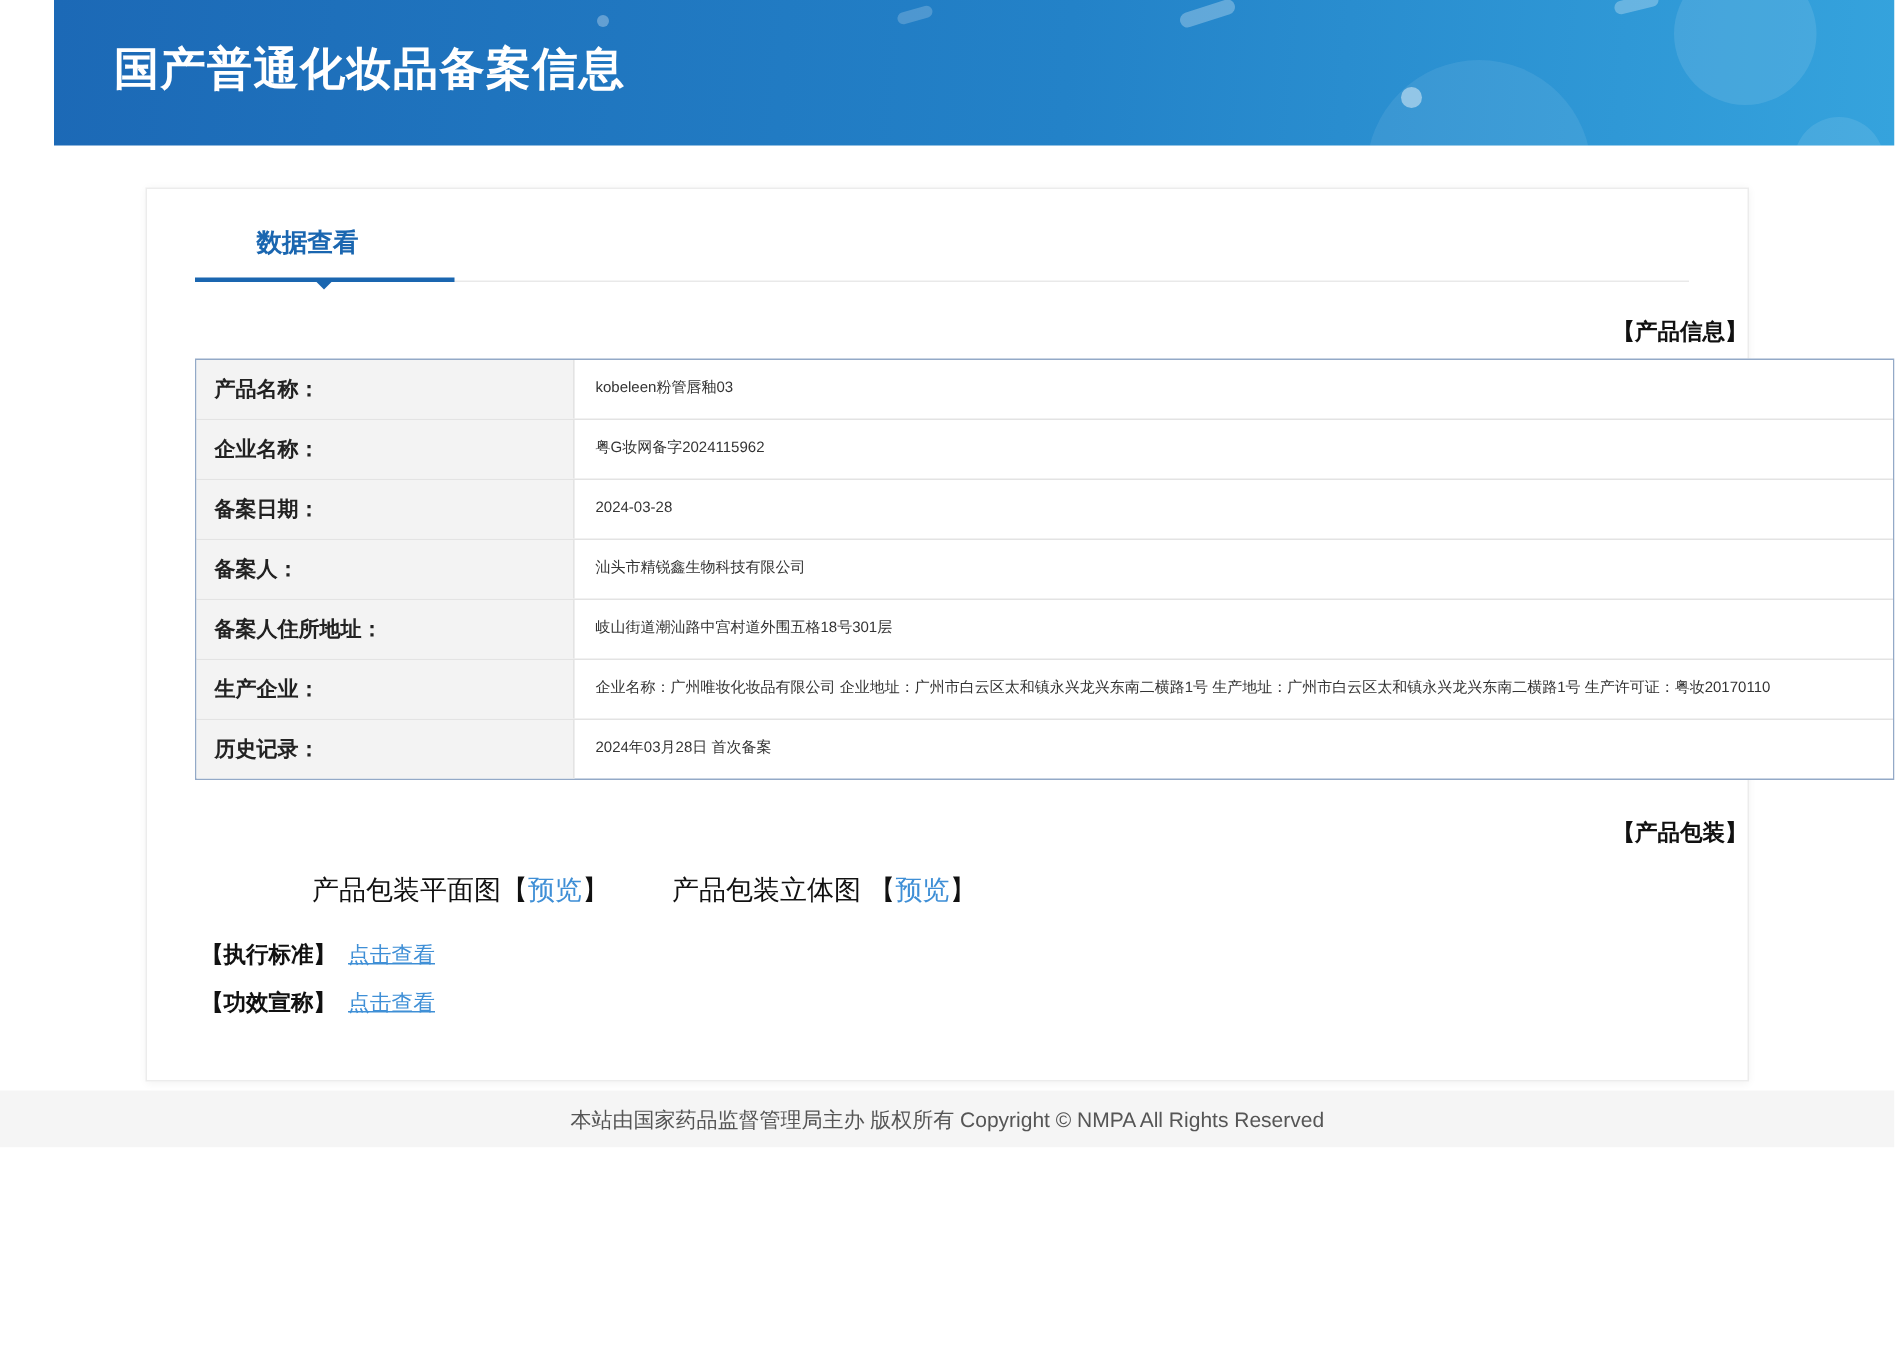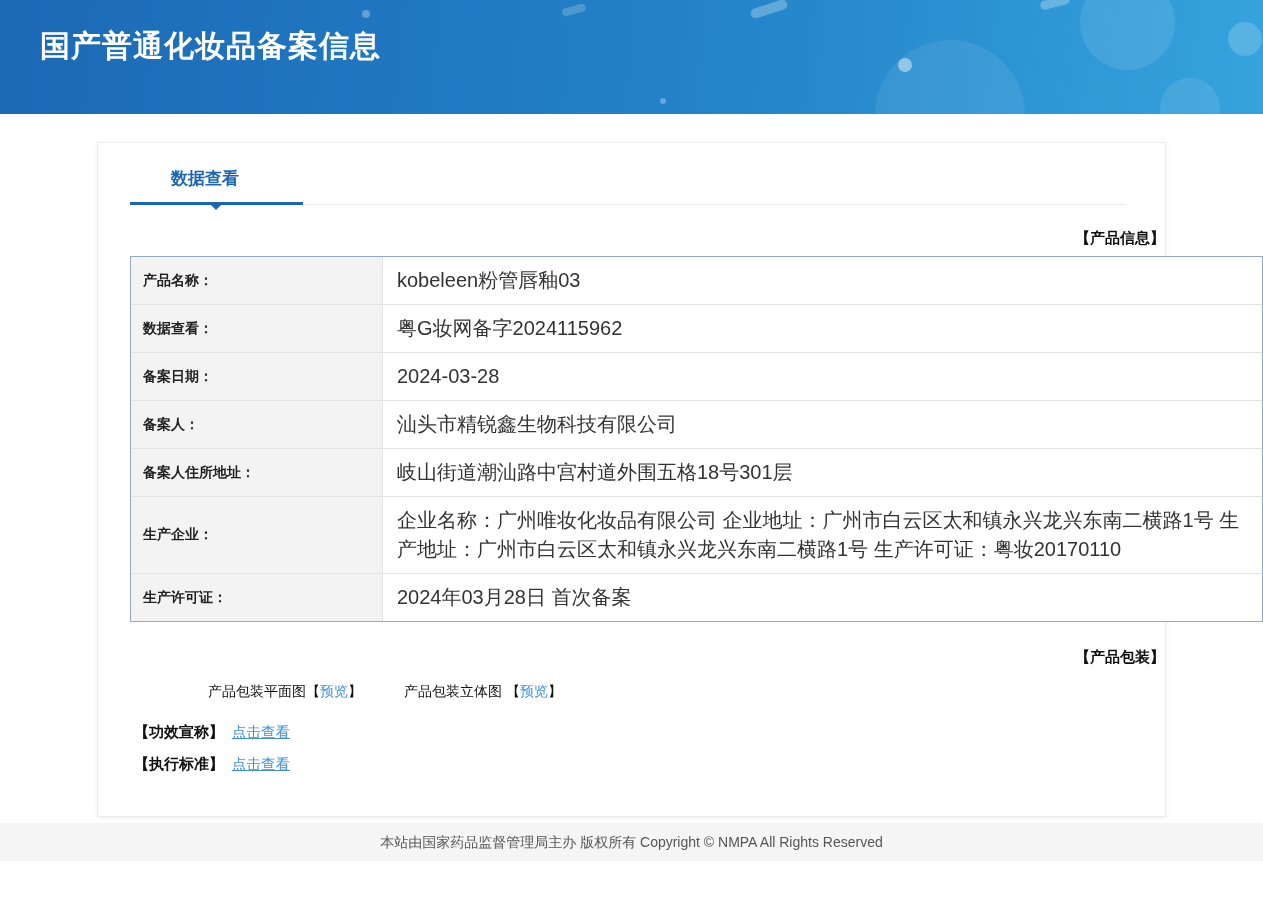--- a/index.html
+++ b/index.html
@@ -1,23 +1,24 @@
 <!DOCTYPE html>
 <html><head>
 <meta charset="utf-8">
 <style>
   * { box-sizing: border-box; margin: 0; padding: 0; }
   html, body { width: 1263px; background: #ffffff; font-family: "Liberation Sans", "DejaVu Sans", sans-serif; color: #333; }
 
   
   .banner {
     position: relative;
-    height: 114px;
+    height: 97px;
     background: linear-gradient(95deg, #1c69b6 0%, #2382c8 55%, #35a3dd 100%);
     overflow: hidden;
+    margin-left: 36px;
   }
   .banner-title {
     position: absolute;
     left: 40px; top: 26px;
     color: #ffffff;
     font-size: 30px;
     font-weight: bold;
     letter-spacing: 1px;
   }
   .deco { position: absolute; border-radius: 50%; background: rgba(255,255,255,0.08); }
@@ -85,30 +86,30 @@
     font-weight: bold;
     font-size: 14px;
     color: #222;
     padding: 9px 12px;
     display: flex;
     align-items: center;
   }
   .info-value {
     flex: 1;
     min-height: 39px;
-    font-size: 20px;
+    font-size: 10px;
     color: #333;
     padding: 9px 14px;
     display: flex;
     align-items: center;
     line-height: 1.45;
   }
 
   
-  .pack-line { margin: 16px 0 0 110px; font-size: 14px; color: #111; }
+  .pack-line { margin: 16px 0 0 110px; font-size: 18px; color: #111; }
   .pack-label { font-weight: normal; color: #111; }
   .bracket { color: #111; }
   .preview-link { color: #3f8fd6; cursor: pointer; }
   .pack-gap { display: inline-block; width: 42px; }
 
   
   .link-line { margin: 22px 0 0 36px; font-size: 15px; }
   .link-line + .link-line { margin-top: 13px; }
   .line-title { font-weight: bold; color: #111; }
   .view-link { color: #3f8fd6; text-decoration: underline; cursor: pointer; margin-left: 8px; font-size: 14.5px; }
@@ -152,56 +153,56 @@
   </div>
 
   <div class="section-title">【产品信息】</div>
 
   <div class="info-table">
     <div class="info-row">
       <div class="info-label">产品名称：</div>
       <div class="info-value">kobeleen粉管唇釉03</div>
     </div>
     <div class="info-row">
-      <div class="info-label">数据查看：</div>
+      <div class="info-label">企业名称：</div>
       <div class="info-value">粤G妆网备字2024115962</div>
     </div>
     <div class="info-row">
       <div class="info-label">备案日期：</div>
       <div class="info-value">2024-03-28</div>
     </div>
     <div class="info-row">
       <div class="info-label">备案人：</div>
       <div class="info-value">汕头市精锐鑫生物科技有限公司</div>
     </div>
     <div class="info-row">
       <div class="info-label">备案人住所地址：</div>
       <div class="info-value">岐山街道潮汕路中宫村道外围五格18号301层</div>
     </div>
     <div class="info-row">
       <div class="info-label">生产企业：</div>
       <div class="info-value">企业名称：广州唯妆化妆品有限公司 企业地址：广州市白云区太和镇永兴龙兴东南二横路1号 生产地址：广州市白云区太和镇永兴龙兴东南二横路1号 生产许可证：粤妆20170110</div>
     </div>
     <div class="info-row">
-      <div class="info-label">生产许可证：</div>
+      <div class="info-label">历史记录：</div>
       <div class="info-value">2024年03月28日 首次备案</div>
     </div>
   </div>
 
   <div class="section-title" style="margin-top:26px;">【产品包装】</div>
 
   <div class="pack-line">
     <span class="pack-label">产品包装平面图</span><span class="bracket">【</span><span class="preview-link">预览</span><span class="bracket">】</span><span class="pack-gap"></span><span class="pack-label">产品包装立体图</span>&nbsp;<span class="bracket">【</span><span class="preview-link">预览</span><span class="bracket">】</span>
   </div>
 
   <div class="link-line">
+    <span class="line-title">【执行标准】</span><span class="view-link">点击查看</span>
+  </div>
+
+  <div class="link-line">
     <span class="line-title">【功效宣称】</span><span class="view-link">点击查看</span>
-  </div>
-
-  <div class="link-line">
-    <span class="line-title">【执行标准】</span><span class="view-link">点击查看</span>
   </div>
 
 </div>
 
 <div class="footer">
   <span>本站由国家药品监督管理局主办 版权所有 Copyright © NMPA All Rights Reserved</span>
 </div>
 
 </body></html>

